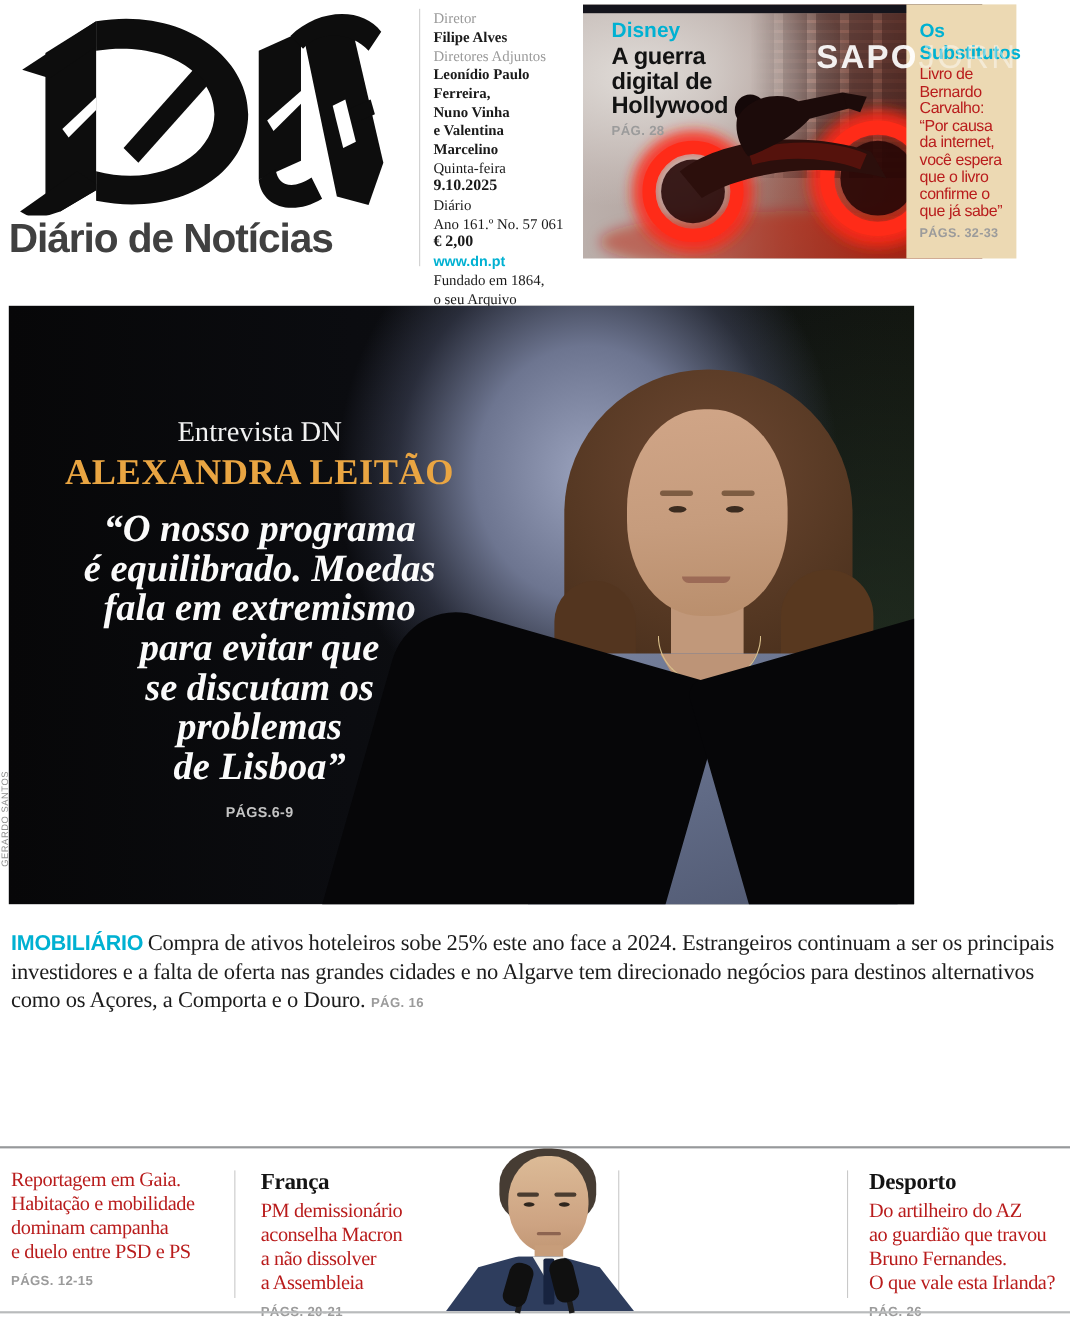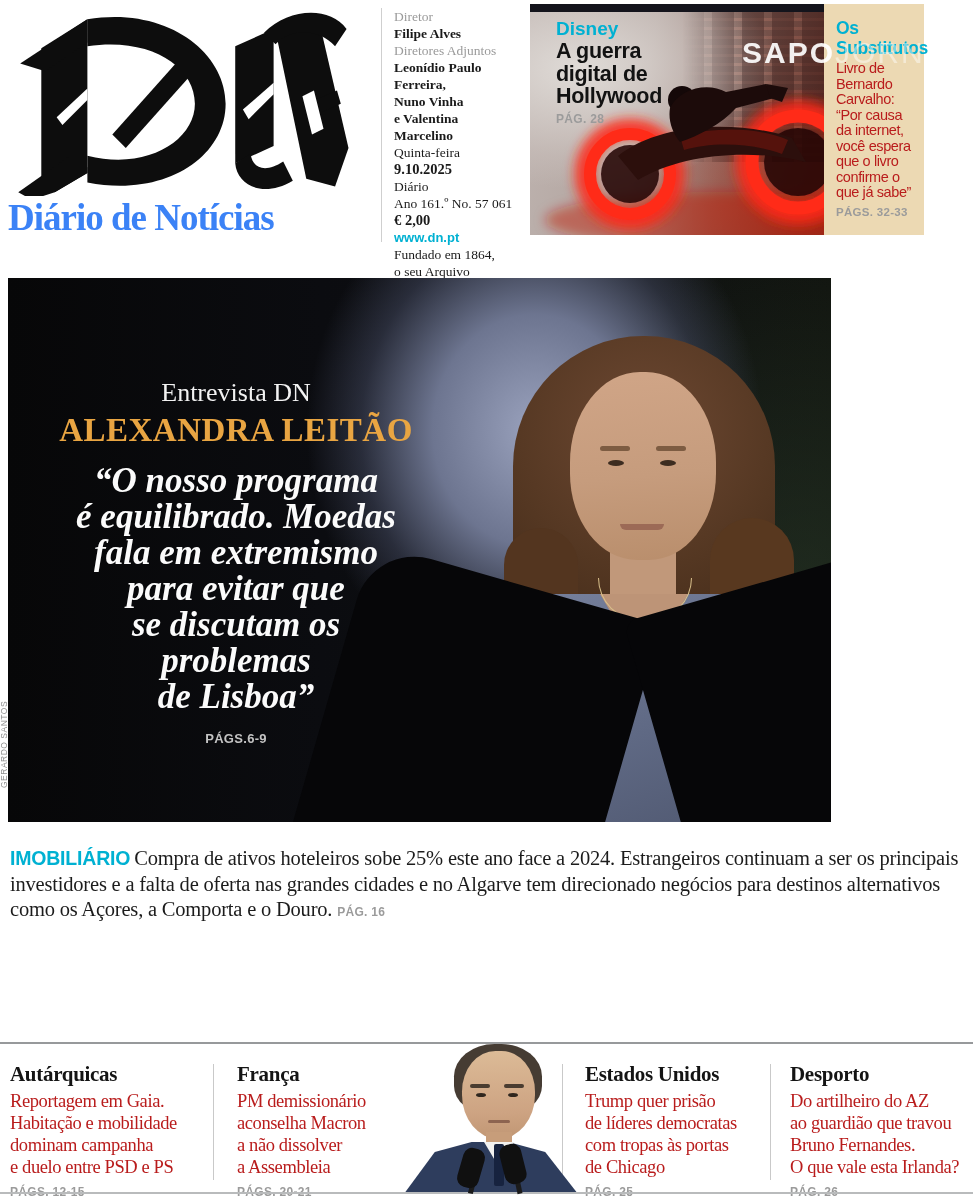--- a/index.html
+++ b/index.html
@@ -4,21 +4,21 @@
 <style>
   html,body{margin:0;padding:0;background:#e8e8e8;}
   .page{position:relative;width:973px;height:1200px;background:#ffffff;overflow:hidden;
         font-family:"Liberation Serif",serif;color:#111;margin:0 auto;}
   .abs{position:absolute;}
 
   
   .masthead{position:absolute;left:0;top:0;width:973px;height:252px;background:#fff;}
   .dn-logo{position:absolute;left:8px;top:4px;width:345px;height:192px;}
   .logo-name{position:absolute;left:8px;top:196px;width:345px;font-size:37px;font-weight:bold;
-             letter-spacing:-1px;color:#3b82f6;font-family:Liberation Serif, serif;white-space:nowrap;}
+             letter-spacing:-1px;color:#404040;font-family:Liberation Sans, sans-serif;white-space:nowrap;}
   .mast-rule{position:absolute;left:381px;top:8px;width:1px;height:234px;background:#cfcfcf;}
   .staff{position:absolute;left:394px;top:8px;width:126px;font-size:13.5px;line-height:17px;color:#1a1a1a;}
   .staff .muted{color:#9a9a9a;}
   .staff .bold{font-weight:bold;}
   .pubinfo{position:absolute;left:394px;top:144px;width:126px;font-size:13.5px;line-height:17px;color:#1a1a1a;}
   .pubinfo .bold{font-weight:bold;font-size:14.5px;}
   .website{font-weight:bold;color:var(--accent-cyan,#00b1d2);font-family:"Liberation Sans",sans-serif;font-size:13px;}
 
   
   .promo-cinema{position:absolute;left:530px;top:4px;width:363px;height:231px;overflow:hidden;
@@ -233,21 +233,20 @@
 
   <section class="lead">
     <p class="lede"><span class="lede-kicker">IMOBILIÁRIO</span><span>Compra de ativos hoteleiros sobe 25% este ano face a 2024. Estrangeiros continuam a ser os principais investidores e a falta de oferta nas grandes cidades e no Algarve tem direcionado negócios para destinos alternativos como os Açores, a Comporta e o Douro.</span> <span class="page-num">PÁG. 16</span></p>
   </section>
 
   <div class="rule-mid abs"></div>
 
   <section class="briefs">
 
     <div class="bcol" style="left:10px;width:202px">
-      <h3>Autárquicas</h3>
       <div class="btext">Reportagem em Gaia.<br>Habitação e mobilidade<br>dominam campanha<br>e duelo entre PSD e PS</div>
       <div class="bpage page-num">PÁGS. 12-15</div>
     </div>
 
     <div class="brule" style="left:213px"></div>
 
     <div class="bcol" style="left:237px;width:172px">
       <h3>França</h3>
       <div class="btext">PM demissionário<br>aconselha Macron<br>a não dissolver<br>a Assembleia</div>
       <div class="bpage page-num">PÁGS. 20-21</div>
@@ -266,25 +265,20 @@
       <div class="pm-shirt"></div>
       <div class="pm-tie"></div>
       <div class="mic-stem" style="left:74px;top:116px;transform:rotate(14deg)"></div>
       <div class="mic-stem" style="left:116px;top:116px;transform:rotate(-12deg)"></div>
       <div class="mic" style="left:62px;top:104px;transform:rotate(16deg)"></div>
       <div class="mic" style="left:104px;top:100px;transform:rotate(-14deg)"></div>
     </div>
 
     <div class="brule" style="left:562px"></div>
 
-    <div class="bcol" style="left:585px;width:180px">
-      <h3>Estados Unidos</h3>
-      <div class="btext">Trump quer prisão<br>de líderes democratas<br>com tropas às portas<br>de Chicago</div>
-      <div class="bpage page-num">PÁG. 25</div>
-    </div>
 
     <div class="brule" style="left:770px"></div>
 
     <div class="bcol" style="left:790px;width:180px">
       <h3>Desporto</h3>
       <div class="btext">Do artilheiro do AZ<br>ao guardião que travou<br>Bruno Fernandes.<br>O que vale esta Irlanda?</div>
       <div class="bpage page-num">PÁG. 26</div>
     </div>
   </section>
 

